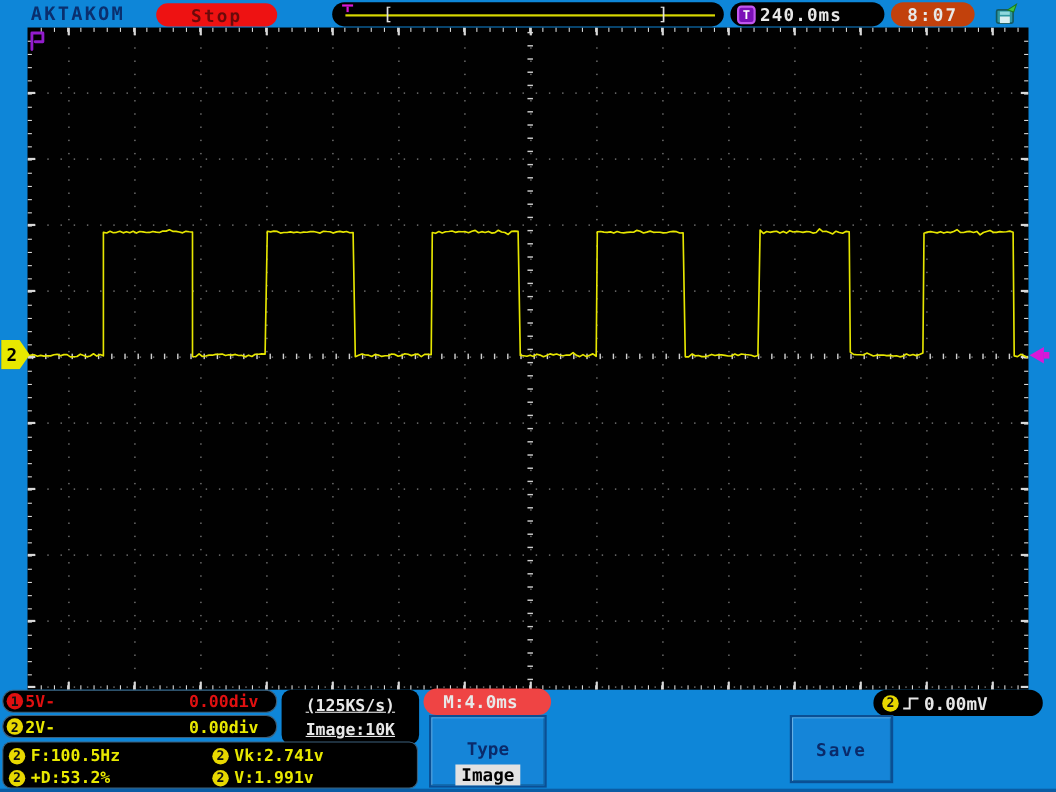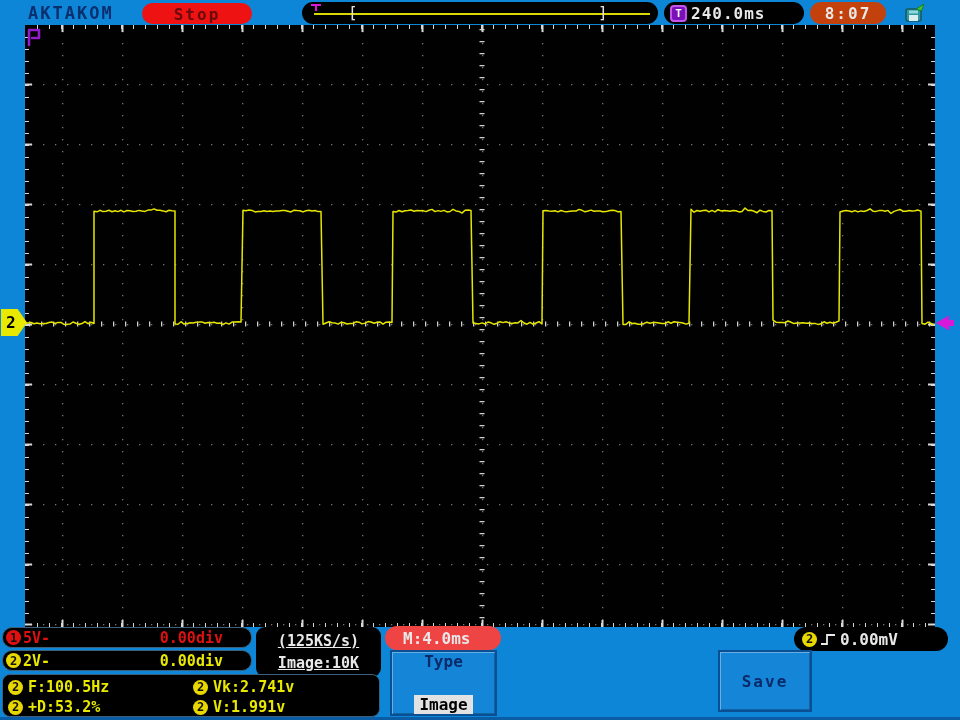--- a/index.html
+++ b/index.html
@@ -61,21 +61,21 @@
   .chrow.r1 { top:627px; color:#e01010; }
   .chrow.r2 { top:650px; color:#e8e800; }
   .chbadge {
     width:15px; height:15px; border-radius:50%; color:#111; font-size:12px;
     display:inline-flex; align-items:center; justify-content:center; flex:none;
   }
   .chbadge.red { background:#e01010; }
   .chbadge.yel { background:#e8d800; }
   .chrow .chbadge { margin-left:3px; }
   .chrow .scale { margin-left:2px; }
-  .chrow .offs { position:absolute; right:28px; }
+  .chrow .offs { position:absolute; right:16px; }
 
   .sample-block {
     left:256px; top:627px; width:125px; height:50px; background:#000; border-radius:9px;
     color:#e8e8e8; font-size:15px; display:flex; flex-direction:column;
     align-items:center; justify-content:space-evenly;text-decoration:underline;
   }
   .mpill {
     left:385px; top:626px; width:116px; height:24px; background:#ef4444; border-radius:12px;
     color:#e8e8e8; font-size:16px; display:flex; align-items:center; padding-left:18px;
   }
@@ -90,21 +90,21 @@
   .meas-item { position:absolute; display:flex; align-items:center; gap:5px; color:#e8e800; font-size:15px; }
   .meas-item.p0 { left:5px; top:3px; } .meas-item.p1 { left:190px; top:3px; }
   .meas-item.p2 { left:5px; top:23px; } .meas-item.p3 { left:190px; top:23px; }
 
   .soft-btn {
     background:#1585d8; border:2px solid #0a4f94;
     box-shadow:inset 1px 1px 0 rgba(255,255,255,.35), inset -1px -1px 0 rgba(0,0,0,.25);
     color:#0a2a6a; font-size:16px; cursor:pointer;
   }
   .type-btn { left:390px; top:650px; width:107px; height:66px;
-    display:flex; flex-direction:column; align-items:center; justify-content:space-between; gap:5px; }
+    display:flex; flex-direction:column; align-items:center; justify-content:flex-end; gap:5px; }
   .type-val { background:#e2e2e2; color:#000; padding:0 5px; font-size:16px; }
   .save-btn { left:718px; top:650px; width:94px; height:62px;
     display:flex; align-items:center; justify-content:center; letter-spacing:2px; }
   .bottom-strip { left:0; bottom:0; width:960px; height:3px; background:#0a5ca4; }
 </style>
 </head>
 <body>
 
 <div class="abs brand">AKTAKOM</div>
 

